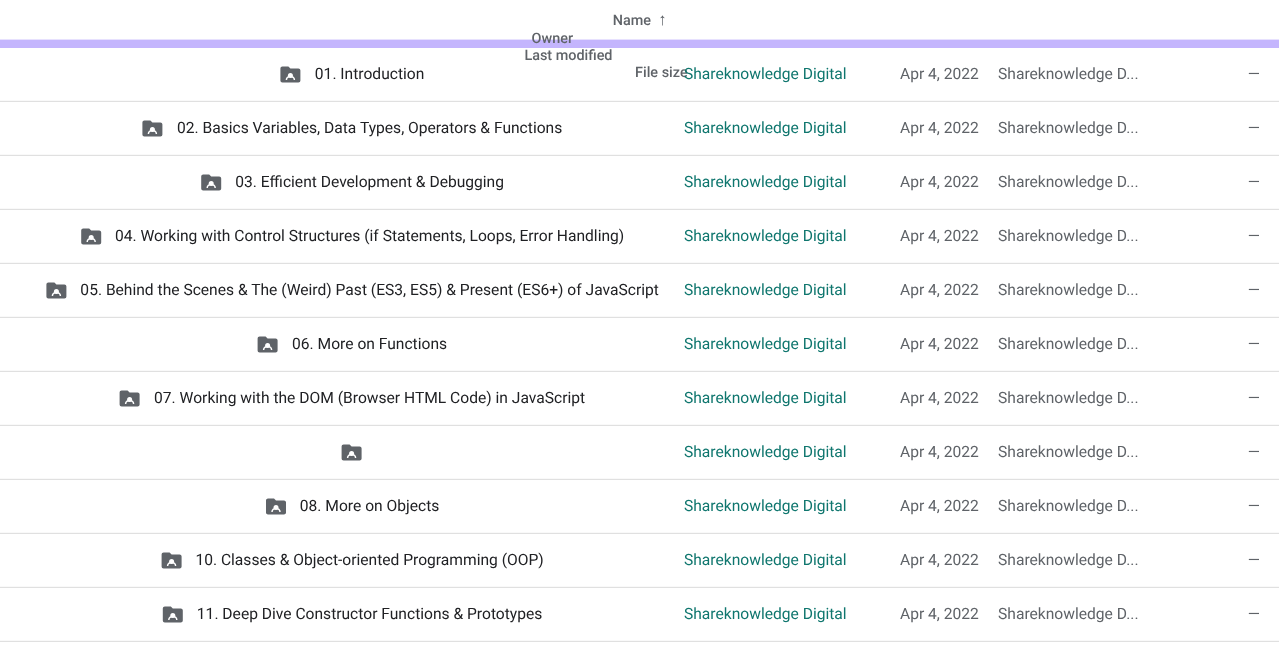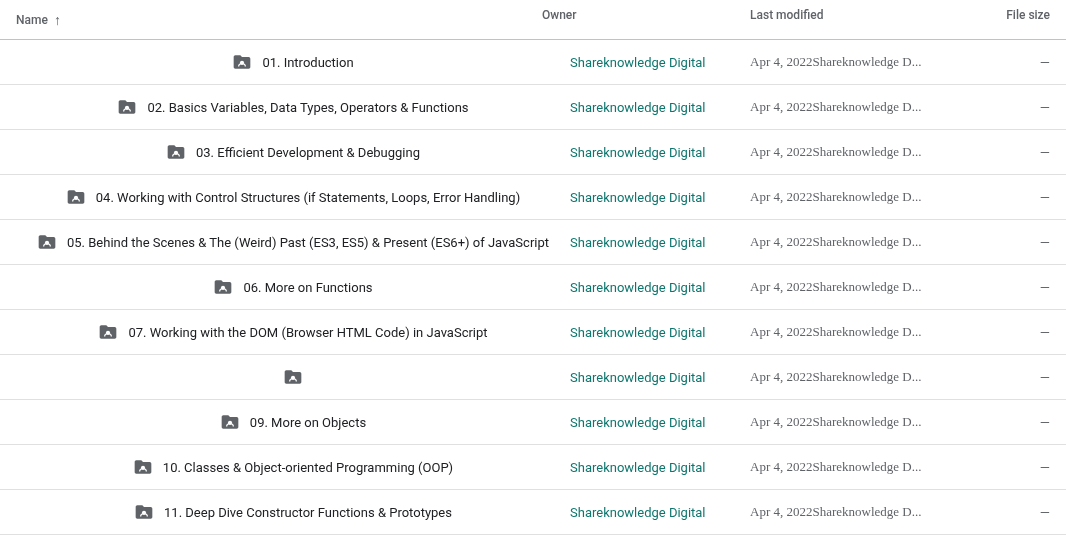--- a/index.html
+++ b/index.html
@@ -17,26 +17,28 @@
       min-height: 556px;
       overflow: hidden;
     }
 
     .table-container {
       width: 100%;
     }
 
     .table-header {
       display: flex;
+      align-items: center;
       padding: 8px 16px;
-      border-bottom: 1px solid #c4b5fd;
+      border-bottom: 7px solid #c4b5fd;
       color: #5f6368;
       font-size: 12px;
       font-weight: 500;
       height: 40px;
+      flex-direction: column;
     }
 
     .col-name {
       display: flex;
       align-items: center;
       flex: 1;
       gap: 4px;
     }
 
     .col-owner {
@@ -109,22 +111,21 @@
       font-size: 13px;
       color: #0f766e;
     }
 
     .row-modified {
       width: 220px;
       flex-shrink: 0;
       font-size: 13px;
       color: #5f6368;
       display: flex;
-      gap: 0;
-      font-family: Liberation Serif, serif;
+      gap: 16px;
     }
 
     .row-size {
       width: 80px;
       flex-shrink: 0;
       font-size: 13px;
       color: #5f6368;
       text-align: right;
     }
   </style>
@@ -295,21 +296,21 @@
     </div>
       <div class="table-row">
       <div class="row-name">
         <span class="folder-icon">
           <svg viewBox="0 0 24 24" fill="none" xmlns="http://www.w3.org/2000/svg">
             <path d="M10 4H4C2.9 4 2 4.9 2 6V18C2 19.1 2.9 20 4 20H20C21.1 20 22 19.1 22 18V8C22 6.9 21.1 6 20 6H12L10 4Z" fill="#5f6368"></path>
             <circle cx="12" cy="13" r="2.5" fill="#fff"></circle>
             <path d="M8 17.5C8 15.57 9.79 14 12 14C14.21 14 16 15.57 16 17.5" stroke="#fff" stroke-width="1.5" fill="none"></path>
           </svg>
         </span>
-        <span class="row-label">09. More on Objects</span>
+        <span class="row-label">08. More on Objects</span>
       </div>
       <div class="row-owner">Shareknowledge Digital</div>
       <div class="row-modified">
         <span>Apr 4, 2022</span>
         <span>Shareknowledge D...</span>
       </div>
       <div class="row-size">—</div>
     </div>
       <div class="table-row">
       <div class="row-name">

